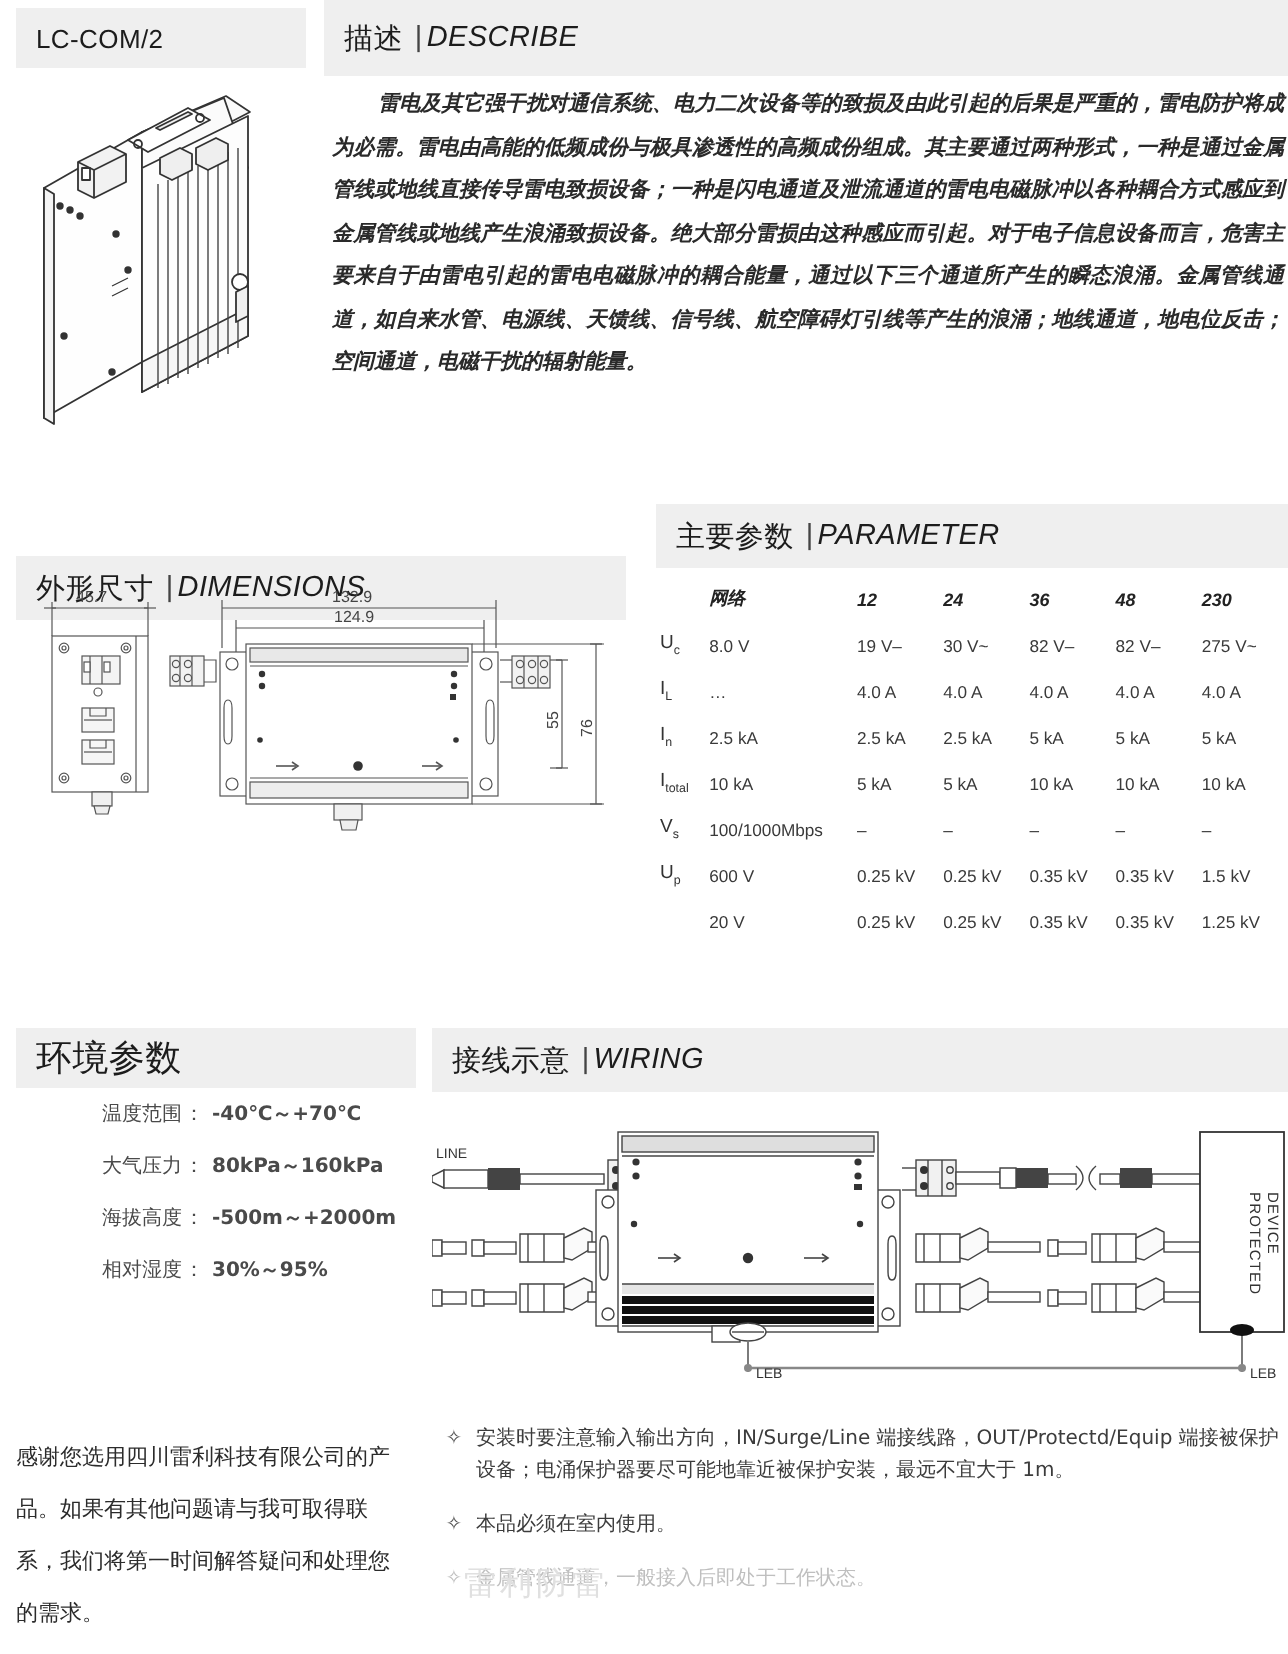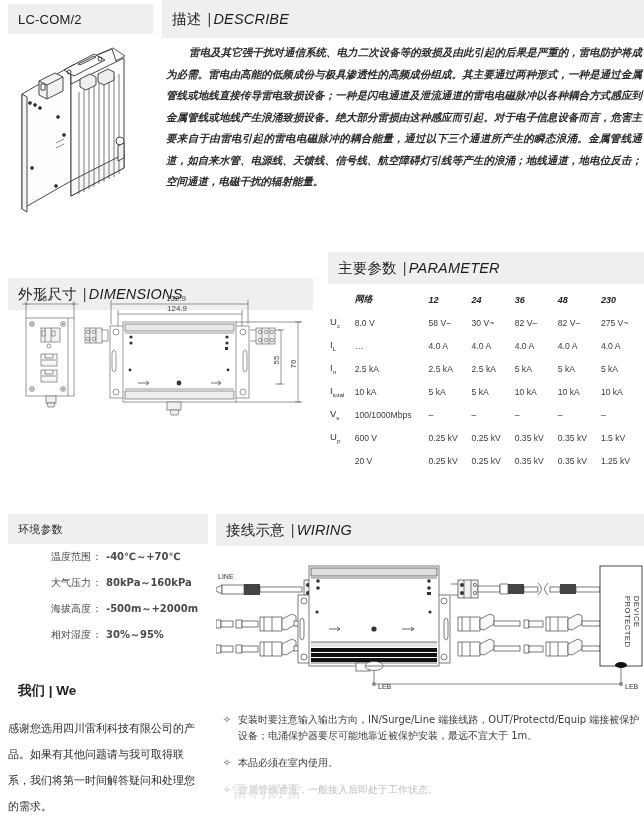--- a/index.html
+++ b/index.html
@@ -19,21 +19,21 @@
     display: flex;
     align-items: center;
     padding-left: 10px;
     font-size: 14.5px;
     color: #1c1c1c;
     letter-spacing: .2px;
   }
   .banner .cn { font-weight: 400; }
   .banner .sep { padding: 0 2px 0 6px; color: #444; }
   .banner .en { font-weight: 400; font-style: italic; }
-  .banner.small { font-size: 11px; font-weight: bold; }
+  .banner.small { font-size: 18px; font-weight: bold; }
 
   
   .model-banner {
     position: absolute; left: 8px; top: 4px;
     width: 145px; height: 30px;
     font-size: 13px;
   }
   .describe-banner {
     position: absolute; left: 162px; top: 0px;
     width: 482px; height: 38px;
@@ -413,21 +413,21 @@
         <th class="hcol vcol">36</th>
         <th class="hcol vcol">48</th>
         <th class="hcol vcol">230</th>
       </tr>
     </thead>
     <tbody>
 
       <tr>
         <td class="sym"><span>U</span><sub>c</sub></td>
         <td class="netc">8.0 V</td>
-        <td class="vcol">58 V–</td>
+        <td class="vcol">19 V–</td>
         <td class="vcol">30 V~</td>
         <td class="vcol">82 V–</td>
         <td class="vcol">82 V–</td>
         <td class="vcol">275 V~</td>
       </tr>
 
       <tr>
         <td class="sym"><span>I</span><sub>L</sub></td>
         <td class="netc">…</td>
         <td class="vcol">4.0 A</td>
@@ -661,25 +661,20 @@
       <g font-size="7" fill="#333" font-family="Liberation Sans, sans-serif">
         <text x="2" y="29">LINE</text>
         <text x="162" y="139">LEB</text>
         <text x="409" y="139">LEB</text>
         <text x="409" y="46" transform="rotate(90 409 46)" text-anchor="start" font-size="7.5" letter-spacing="0.6">PROTECTED</text>
         <text x="418" y="46" transform="rotate(90 418 46)" text-anchor="start" font-size="7.5" letter-spacing="0.6">DEVICE</text>
       </g>
     </svg>
   </div>
 
-  <div class="we-banner">
-    <span class="cn">我们</span>
-    <span class="sep">|</span>
-    <span class="en">We</span>
-  </div>
   <div class="we-body">感谢您选用四川雷利科技有限公司的产品。如果有其他问题请与我可取得联系，我们将第一时间解答疑问和处理您的需求。</div>
 
   <div class="notes">
     <div class="note">
       <span class="dia">✧</span>
       <span class="txt">安装时要注意输入输出方向，IN/Surge/Line 端接线路，OUT/Protectd/Equip 端接被保护设备；电涌保护器要尽可能地靠近被保护安装，最远不宜大于 1m。</span>
     </div>
     <div class="note">
       <span class="dia">✧</span>
       <span class="txt">本品必须在室内使用。</span>

